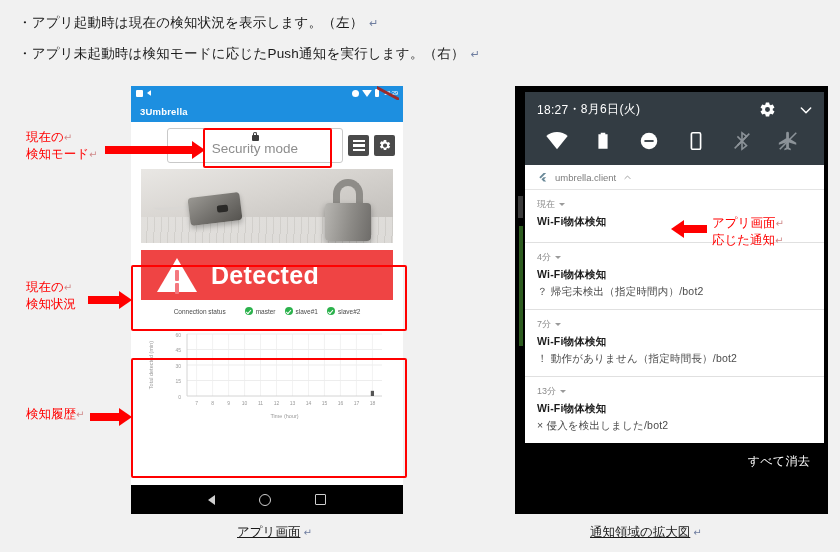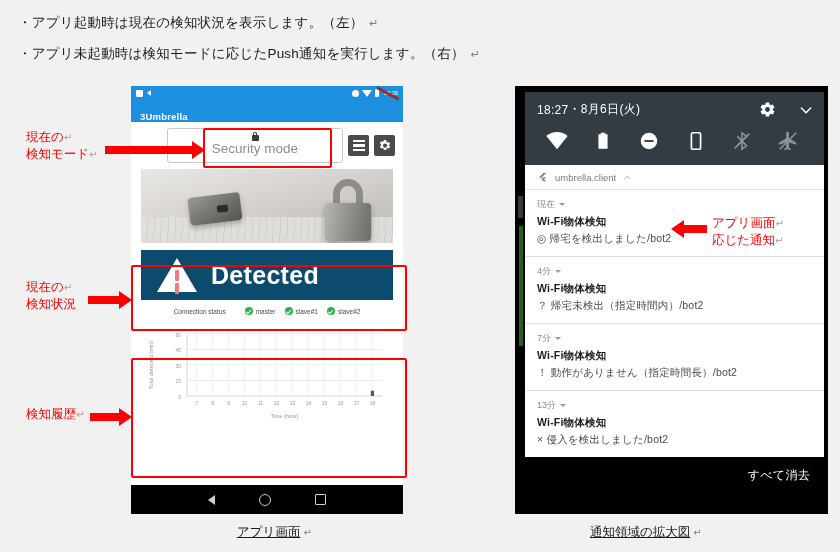--- a/index.html
+++ b/index.html
@@ -41,21 +41,21 @@
   .sb-ic.bat{width:4px;height:8px;}
   .sb-time{font-size:6px;color:#fff;margin-left:2px;letter-spacing:-.2px;}
   .sb-slash{
     position:absolute;right:4px;top:0px;width:22px;height:14px;overflow:hidden;
   }
   .sb-slash:after{
     content:"";position:absolute;left:-4px;top:6px;width:30px;height:3px;
     background:#9c2a2a;transform:rotate(28deg);
   }
   .appbar{
-    height:22px;background:#1d8fe0;color:#fff;display:flex;align-items:flex-end;
+    height:22px;background:#1d8fe0;color:#fff;display:flex;align-items:center;
     padding-left:9px;font-size:9.5px;font-weight:bold;letter-spacing:.2px;
   }
   .mode-row{
     display:flex;align-items:center;padding:6px 8px 4px 8px;gap:5px;
     background:#fff;
   }
   .mode-box{
     flex:1;border:1px solid #c9c9c9;border-radius:3px;background:#fff;
     height:33px;display:flex;flex-direction:column;align-items:center;
     justify-content:center;margin-left:28px;
@@ -104,21 +104,21 @@
     position:absolute;right:22px;top:34px;width:46px;height:38px;
     background:linear-gradient(100deg,#b8b6b2,#8d8b87 55%,#6e6c69);
     border-radius:4px;box-shadow:0 3px 6px rgba(0,0,0,.3);
   }
   .photo .padlock-shackle{
     position:absolute;right:30px;top:10px;width:30px;height:30px;
     border:7px solid #8e8c88;border-bottom:none;border-radius:16px 16px 0 0;
     box-sizing:border-box;
   }
   .detected-band{
-    margin:7px 10px 0 10px;height:50px;background:#0c4a6e;
+    margin:7px 10px 0 10px;height:50px;background:#ef4444;
     display:flex;align-items:center;gap:14px;padding-left:16px;box-sizing:border-box;
   }
   .warn-tri{
     width:0;height:0;border-left:20px solid transparent;border-right:20px solid transparent;
     border-bottom:34px solid #fff;position:relative;flex:none;
   }
   .warn-tri:after{
     content:"";position:absolute;left:-2px;top:12px;width:4px;height:11px;
     background:#f4787f;border-radius:1px;
     box-shadow:0 13px 0 0 #f4787f,0 13px 0 -1px #f4787f;
@@ -416,21 +416,20 @@
         <path fill="none" stroke="#9a9a9a" stroke-width="2.4" stroke-linecap="round" d="M5 15l7-7 7 7"></path>
       </svg>
     </div>
 
     <div class="notif">
       <div class="notif-time">
         <span>現在</span>
         <span class="chev-sm"></span>
       </div>
       <div class="notif-title">Wi-Fi物体検知</div>
-      <div class="notif-body">◎ 帰宅を検出しました/bot2</div>
     </div>
 
     <div class="notif">
       <div class="notif-time">
         <span>4分</span>
         <span class="chev-sm"></span>
       </div>
       <div class="notif-title">Wi-Fi物体検知</div>
       <div class="notif-body">？ 帰宅未検出（指定時間内）/bot2</div>
     </div>

